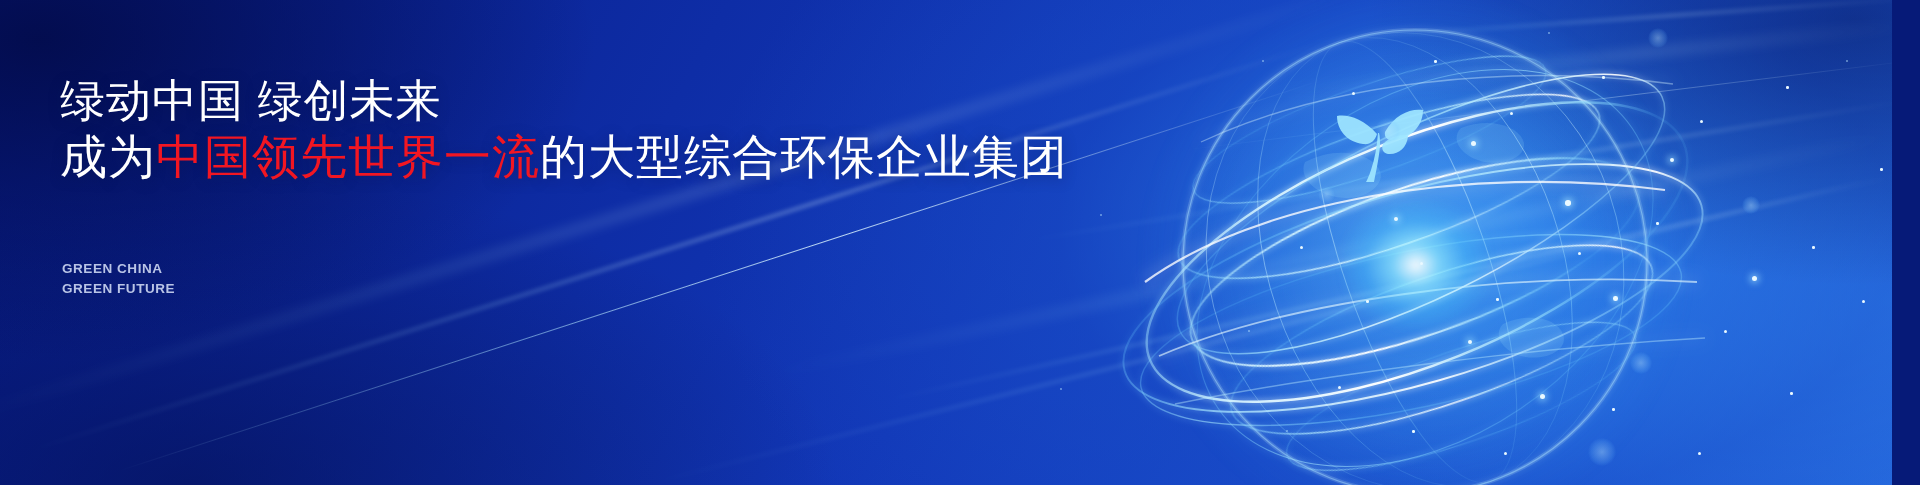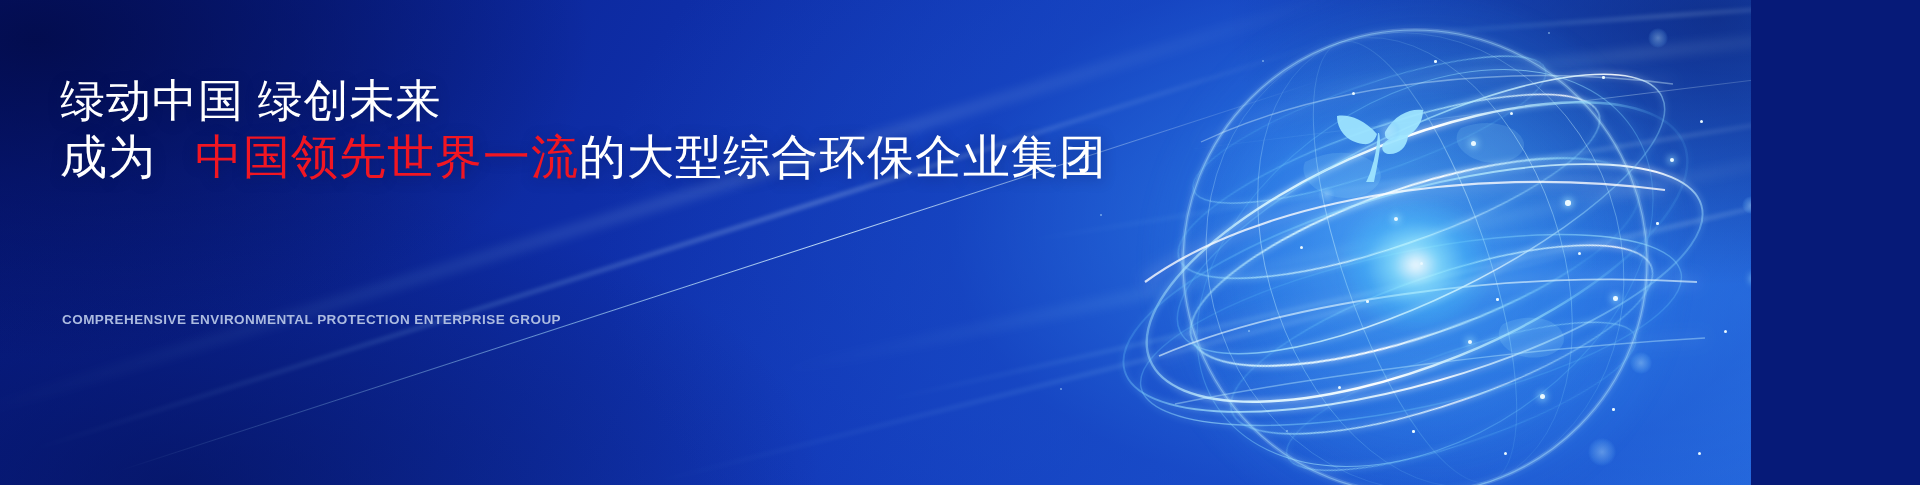--- a/index.html
+++ b/index.html
@@ -1,21 +1,21 @@
 <!DOCTYPE html>
 <html><head>
 <meta charset="utf-8">
 <title>Banner</title>
 <style>
   html,body{margin:0;padding:0;background:#061a78;}
   *{box-sizing:border-box;}
 
   #banner{
     position:relative;
-    width:1751px;
+    width:1892px;
     height:485px;
     overflow:hidden;
     font-family:"Liberation Sans","DejaVu Sans",sans-serif;
     background:#0b2a9e;
   }
 
   
   .bg-base{
     position:absolute; inset:0;
     background:
@@ -84,21 +84,21 @@
     text-shadow:0 2px 14px rgba(0,20,80,.45);
   }
   .headline2{
     position:absolute; left:60px; top:133px;
     font-size:47px; line-height:1;
     color:#ffffff; font-weight:400;
     letter-spacing:1px;
     white-space:nowrap;
     text-shadow:0 2px 14px rgba(0,20,80,.45);
   }
-  .hl-red{color:#f21622;margin-left:39px;}
+  .hl-red{color:#f21622;}
 
   .tag-en{
     position:absolute; left:62px; top:259px;
     font-size:13.5px; font-weight:700;
     line-height:1.46;
     letter-spacing:.55px;
     color:#b9c4e6;
     white-space:nowrap;
   }
   .tag-en div{display:block;}
@@ -343,20 +343,23 @@
     <div class="sp dim" style="left:1100px; top:214px; width:2px; height:2px;"></div>
     <div class="sp dim" style="left:1060px; top:388px; width:2px; height:2px;"></div>
   </div>
 
   <div class="copy">
 
     <div class="headline">绿动中国 绿创未来</div>
 
     <div class="headline2"><span>成为</span><span class="hl-red">中国领先世界一流</span><span>的大型综合环保企业集团</span></div>
 
+    <div class="tag-en">
+      <div>GREEN CHINA</div>
+      <div>GREEN FUTURE</div>
+    </div>
 
     <div class="desc-en">
-      <div>COMPREHENSIVE ENVIRONMENTAL PROTECTION ENTERPRISE GROUP</div>
     </div>
 
   </div>
 
 </div>
 
 </body></html>

